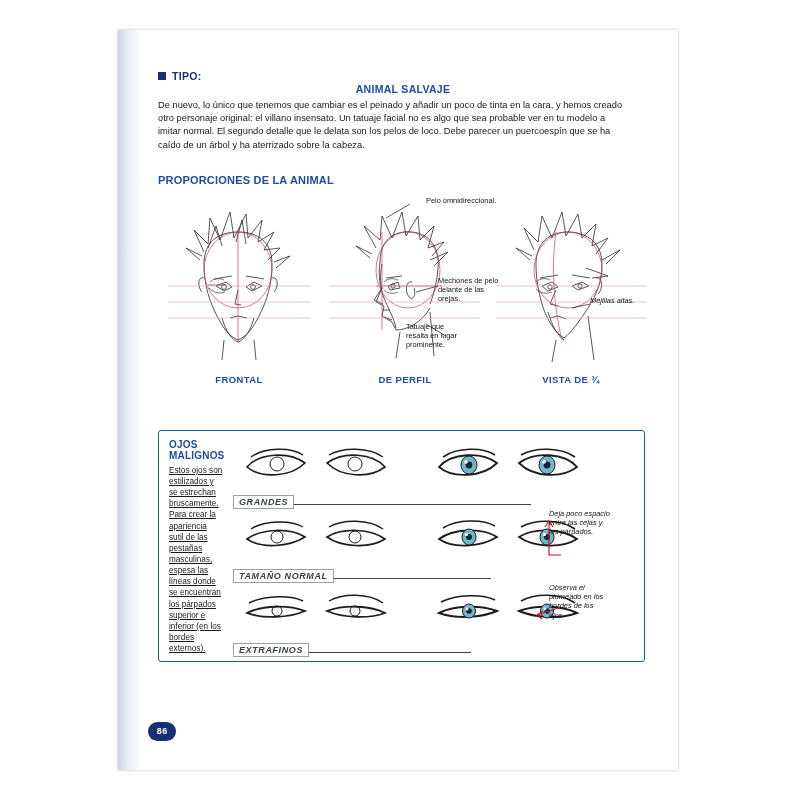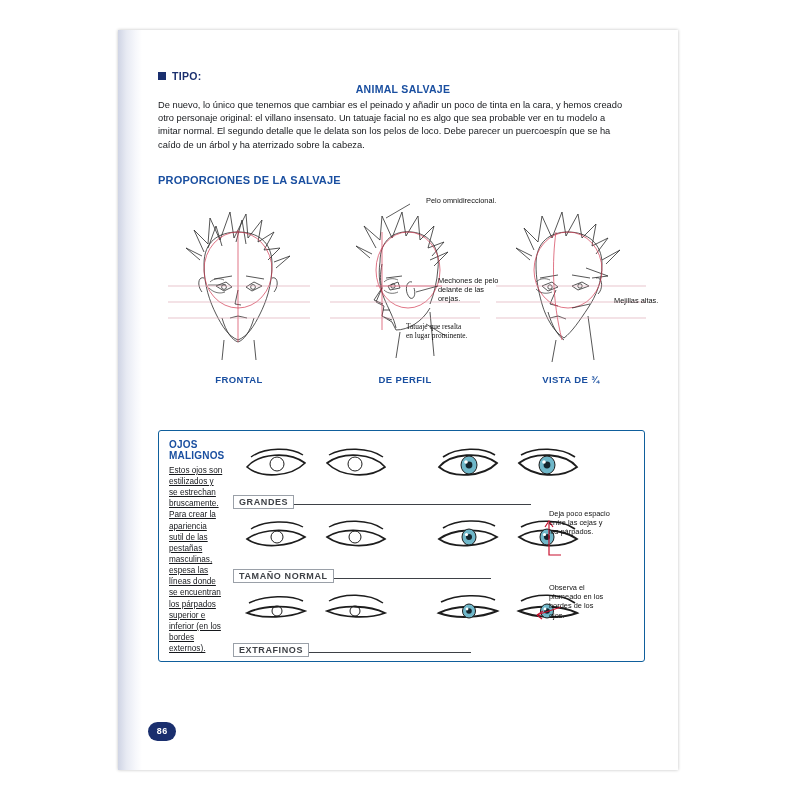--- a/index.html
+++ b/index.html
@@ -120,22 +120,22 @@
   .head-caption.c3 { left: 338px; }
 
   .annot {
     position: absolute;
     font-size: 7.4px;
     line-height: 1.25;
     color: #111;
   }
   .annot.a1 { left: 268px; top: 6px; width: 110px; }
   .annot.a2 { left: 280px; top: 86px; width: 62px; }
-  .annot.a3 { left: 248px; top: 132px; width: 62px; font-family: Liberation Serif, serif; }
-  .annot.a4 { left: 456px; top: 106px; width: 52px; }
+  .annot.a3 { left: 248px; top: 132px; width: 62px; }
+  .annot.a4 { left: 432px; top: 106px; width: 52px; font-style: italic; }
 
   
   .eyes-box {
     position: relative;
     margin-top: 30px;
     width: 487px;
     height: 232px;
     border: 1.4px solid #0f5f9c;
     border-radius: 3px;
     box-sizing: border-box;
@@ -159,20 +159,21 @@
     line-height: 1.36;
     color: #16181c;
     text-decoration: underline;
   }
   .eyes-rows {
     position: absolute;
     left: 72px;
     top: 6px;
     width: 408px;
     height: 222px;
+    font-style: italic;
   }
   .eye-row {
     position: relative;
     width: 408px;
     height: 74px;
   }
   .row-label {
     position: absolute;
     left: 2px;
     bottom: 2px;
@@ -229,21 +230,21 @@
 
   <div class="content">
 
     <div class="tipo-line">
       <span class="tipo-square"></span>
       <span class="tipo-label">TIPO:</span>
     </div>
     <div class="tipo-title">ANIMAL SALVAJE</div>
     <p class="body-text">De nuevo, lo único que tenemos que cambiar es el peinado y añadir un poco de tinta en la cara, y hemos creado otro personaje original: el villano insensato. Un tatuaje facial no es algo que sea probable ver en tu modelo a imitar normal. El segundo detalle que le delata son los pelos de loco. Debe parecer un puercoespín que se ha caído de un árbol y ha aterrizado sobre la cabeza.</p>
 
-    <div class="section-title">PROPORCIONES DE LA SALVAJE</div>
+    <div class="section-title">PROPORCIONES DE LA ANIMAL</div>
 
     <div class="heads-row">
 
       <div class="head-cell c1">
         <svg width="150" height="180" viewBox="0 0 150 180">
           <g fill="none" stroke="#2b2b2b" stroke-width="0.8">
 
             <path d="M40 62 L30 40 L44 54 L46 28 L56 50 L66 22 L70 48 L82 24 L84 48 L98 30 L94 52 L110 42 L100 60 L116 58 L104 70"></path>
             <path d="M36 70 L22 58 L38 66"></path>
             <path d="M110 72 L126 66 L112 78"></path>

